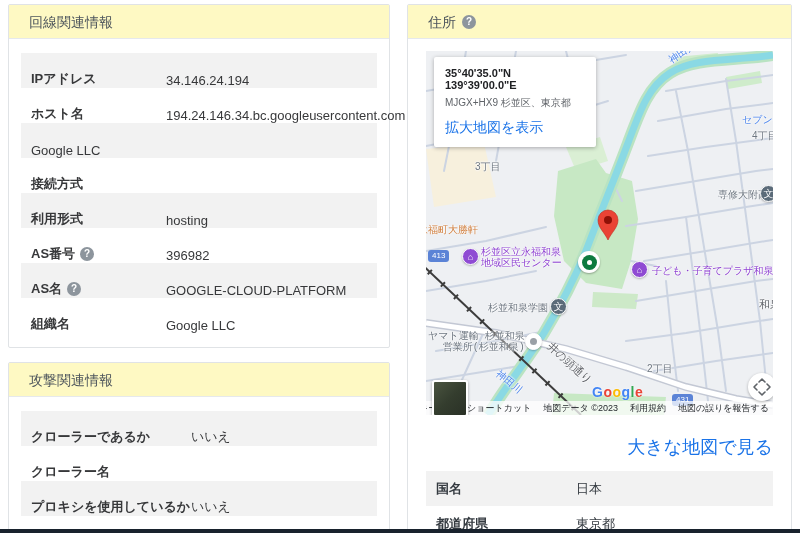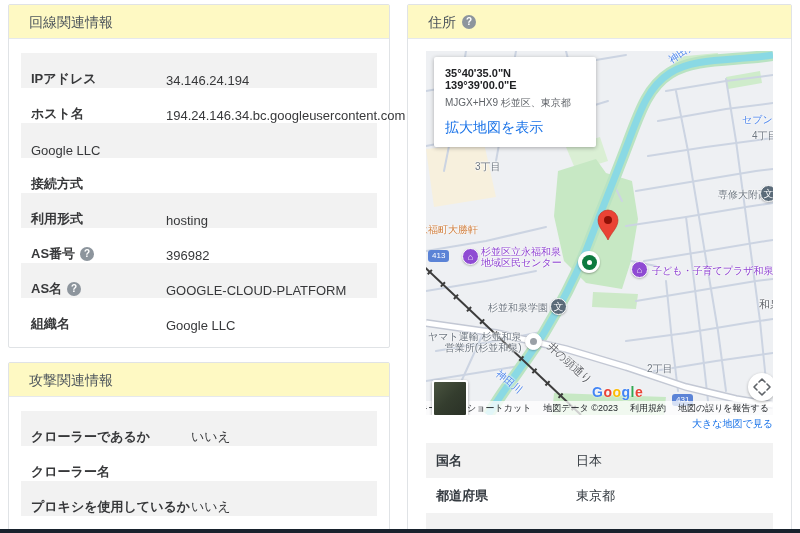--- a/index.html
+++ b/index.html
@@ -57,21 +57,21 @@
   #parkmarker .hole{width:5px;height:5px;border-radius:50%;background:#fff;}
 
   
   #sat{position:absolute;left:6px;top:329px;width:32px;height:33px;border:2px solid #fff;border-radius:3px;box-shadow:0 1px 3px rgba(0,0,0,.35);background:linear-gradient(135deg,#4a5440 0%,#343d2e 50%,#2a3126 100%);cursor:pointer;z-index:5;}
   #pan{position:absolute;left:322px;top:322px;width:28px;height:28px;border-radius:50%;background:#fff;box-shadow:0 1px 3px rgba(0,0,0,.3);cursor:pointer;z-index:5;}
   #attr{position:absolute;left:0;right:0;bottom:0;height:14px;background:rgba(255,255,255,.75);display:flex;justify-content:flex-end;align-items:center;gap:12px;padding:0 4px;font-size:9px;color:#1f2327;z-index:4;white-space:nowrap;}
   #attr span{cursor:pointer;}
   #glogo{position:absolute;left:166px;bottom:15px;font-size:14px;font-weight:bold;letter-spacing:.5px;z-index:4;text-shadow:0 0 2px #fff;}
   .gl0,.gl3{color:#4285F4;}.gl1,.gl5{color:#EA4335;}.gl2{color:#FBBC05;}.gl4{color:#34A853;}
 
-  #view-larger{margin-top:2px;text-align:right;font-size:10px;color:#1a73e8;cursor:pointer;}
+  #view-larger{margin-top:20px;text-align:right;font-size:18px;color:#1a73e8;cursor:pointer;}
   #bottombar{position:absolute;left:0;right:0;bottom:0;height:4px;background:#18222d;z-index:20;}
   .rot{transform-origin:left top;}
 </style>
 </head>
 <body>
 
 <div id="frame">
 
   <div class="card" id="card-line">
     <div class="card-header">
@@ -240,21 +240,21 @@
         <span class="poi poi-purple" style="left:36px;top:197px;">
             <span>⌂</span>
           </span>
         <span class="maplbl lbl-purple two-line" style="left:55px;top:195px;"><span>杉並区立永福和泉</span><br><span>地域区民センター</span></span>
 
         <span class="poi poi-purple" style="left:205px;top:210px;">
             <span>⌂</span>
           </span>
         <span class="maplbl lbl-purple" style="left:226px;top:213px;">子ども・子育てプラザ和泉</span>
 
-        <span class="maplbl two-line" style="left:2px;top:280px;text-align:right;"><span>ヤマト運輸 杉並和泉</span><br><span>営業所(杉並和泉)</span></span>
+        <span class="maplbl two-line" style="left:2px;top:280px;text-align:right;font-family:Liberation Mono, monospace;"><span>ヤマト運輸 杉並和泉</span><br><span>営業所(杉並和泉)</span></span>
         <span class="poi poi-white" style="left:99px;top:282px;">
             <span class="dot"></span>
           </span>
 
         <span class="maplbl lbl-place rot" style="left:128px;top:288px;transform:rotate(42deg);">井の頭通り</span>
         <span class="badge" style="left:2px;top:199px;">413</span>
         <span class="badge" style="left:246px;top:343px;">431</span>
 
         <svg id="pin" viewBox="0 0 26 34">
           <path d="M13 33 C9.5 25.5 3 20.5 3 13 A10 10 0 1 1 23 13 C23 20.5 16.5 25.5 13 33 Z" fill="#EA4335" stroke="#c0291c" stroke-width="0.6"></path>

